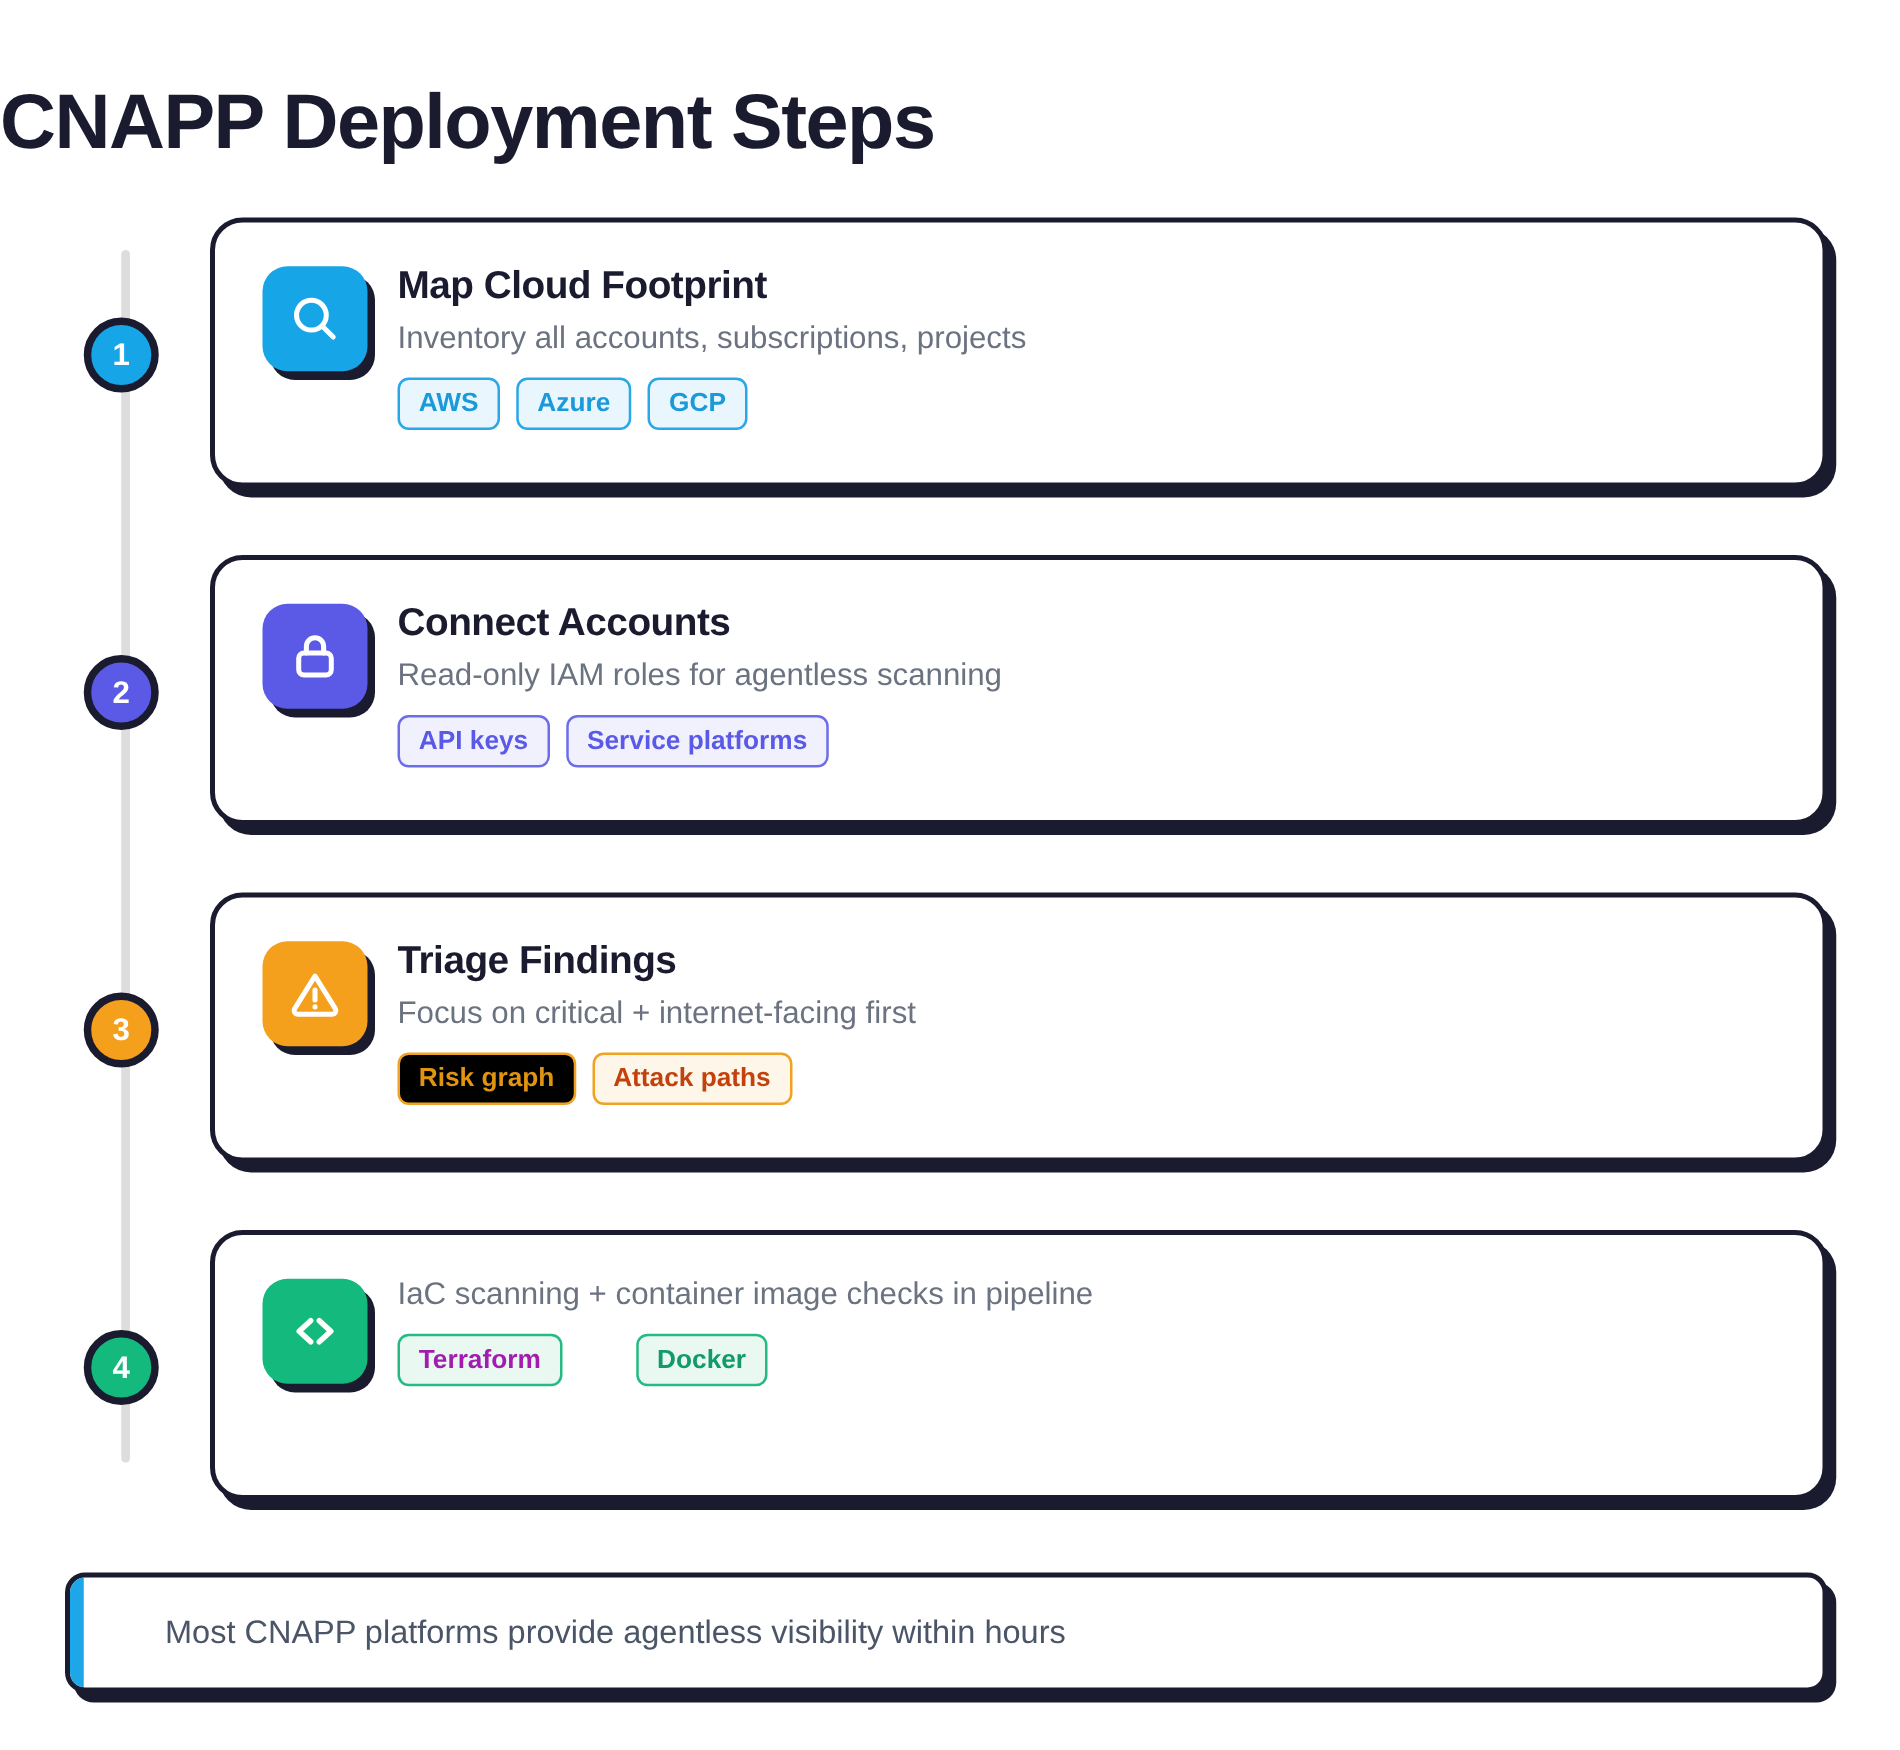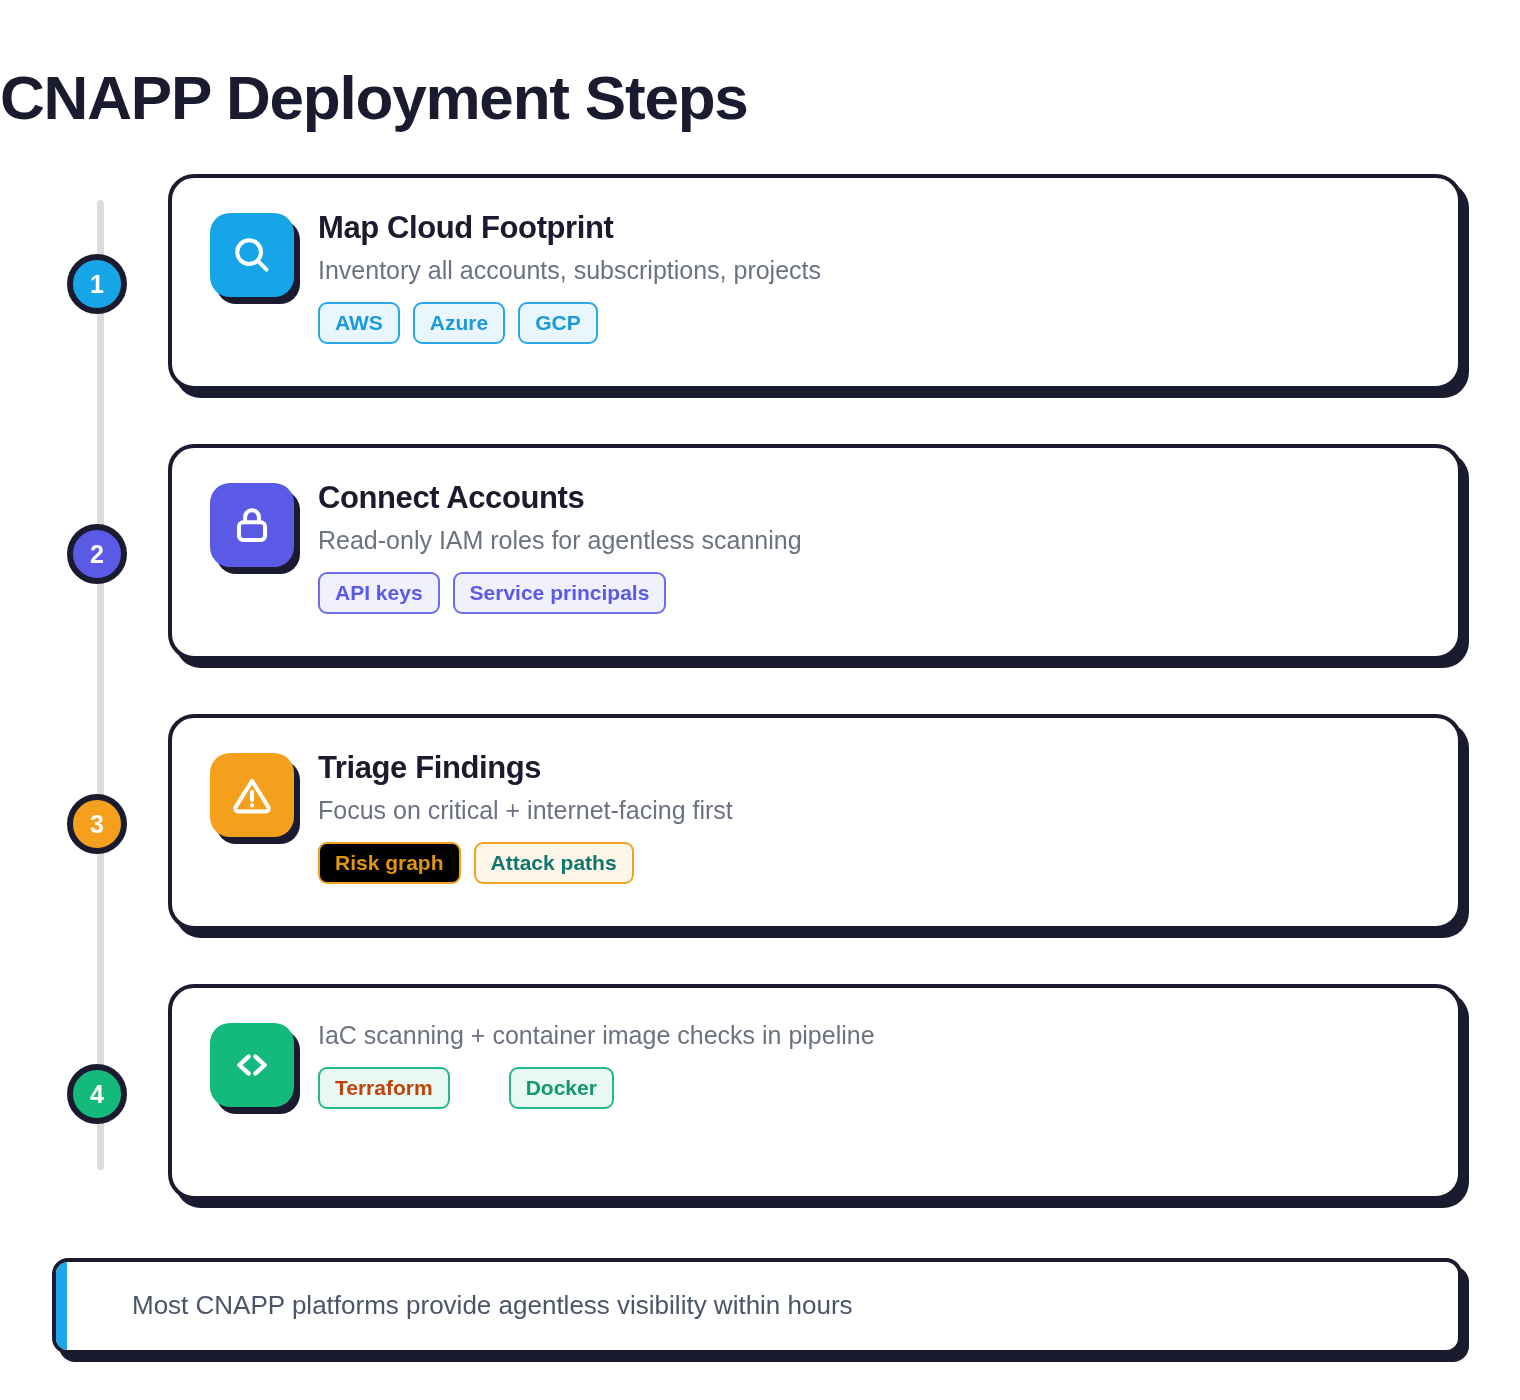--- a/index.html
+++ b/index.html
@@ -222,21 +222,21 @@
               <rect x="5.2" y="10.6" width="13.6" height="9.2" rx="2.2"></rect>
               <path d="M8.4 10.6 V7.9 a3.6 3.6 0 0 1 7.2 0 V10.6"></path>
             </svg>
           </span>
         </div>
         <div class="card-text">
           <div class="card-title">Connect Accounts</div>
           <div class="card-desc">Read-only IAM roles for agentless scanning</div>
           <div class="tag-row">
             <span class="tag" style="background: rgb(241, 241, 253); border-color: rgb(109, 109, 234); color: rgb(90, 90, 230);">API keys</span>
-            <span class="tag" style="background: rgb(241, 241, 253); border-color: rgb(109, 109, 234); color: rgb(90, 90, 230);">Service principals</span>
+            <span class="tag" style="background: rgb(241, 241, 253); border-color: rgb(109, 109, 234); color: rgb(90, 90, 230);">Service platforms</span>
           </div>
         </div>
       </div>
     </div>
   </div>
 
   <div class="step">
     <div class="step-badge" style="background: rgb(245, 160, 28);">
       <span>3</span>
     </div>
@@ -249,21 +249,21 @@
               <line x1="12" y1="10.4" x2="12" y2="14.6"></line>
               <line x1="12" y1="17.4" x2="12" y2="17.5"></line>
             </svg>
           </span>
         </div>
         <div class="card-text">
           <div class="card-title">Triage Findings</div>
           <div class="card-desc">Focus on critical + internet-facing first</div>
           <div class="tag-row">
             <span class="tag" style="background: #000000; border-color: rgb(240, 163, 34); color: rgb(224, 148, 15);">Risk graph</span>
-            <span class="tag" style="background: rgb(253, 246, 233); border-color: rgb(240, 163, 34); color: #0f766e;">Attack paths</span>
+            <span class="tag" style="background: rgb(253, 246, 233); border-color: rgb(240, 163, 34); color: #c2410c;">Attack paths</span>
           </div>
         </div>
       </div>
     </div>
   </div>
 
   <div class="step">
     <div class="step-badge" style="background: rgb(20, 185, 126);">
       <span>4</span>
     </div>
@@ -273,21 +273,21 @@
           <span>
             <svg width="46" height="46" viewBox="0 0 24 24" fill="none" stroke="#ffffff" stroke-width="2.3" stroke-linecap="round" stroke-linejoin="round">
               <polyline points="10.2,7.6 5.4,12 10.2,16.4"></polyline>
               <polyline points="13.8,7.6 18.6,12 13.8,16.4"></polyline>
             </svg>
           </span>
         </div>
         <div class="card-text">
           <div class="card-desc">IaC scanning + container image checks in pipeline</div>
           <div class="tag-row">
-            <span class="tag" style="background: rgb(233, 249, 241); border-color: rgb(36, 186, 130); color: #c2410c;">Terraform</span>
+            <span class="tag" style="background: rgb(233, 249, 241); border-color: rgb(36, 186, 130); color: #a21caf;">Terraform</span>
             <span class="tag" style="background: rgb(233, 249, 241); border-color: rgb(36, 186, 130); color: rgb(18, 154, 106); margin-left: 46px;">Docker</span>
           </div>
         </div>
       </div>
     </div>
   </div>
 
 </div>
 
 <div class="footer-note">

